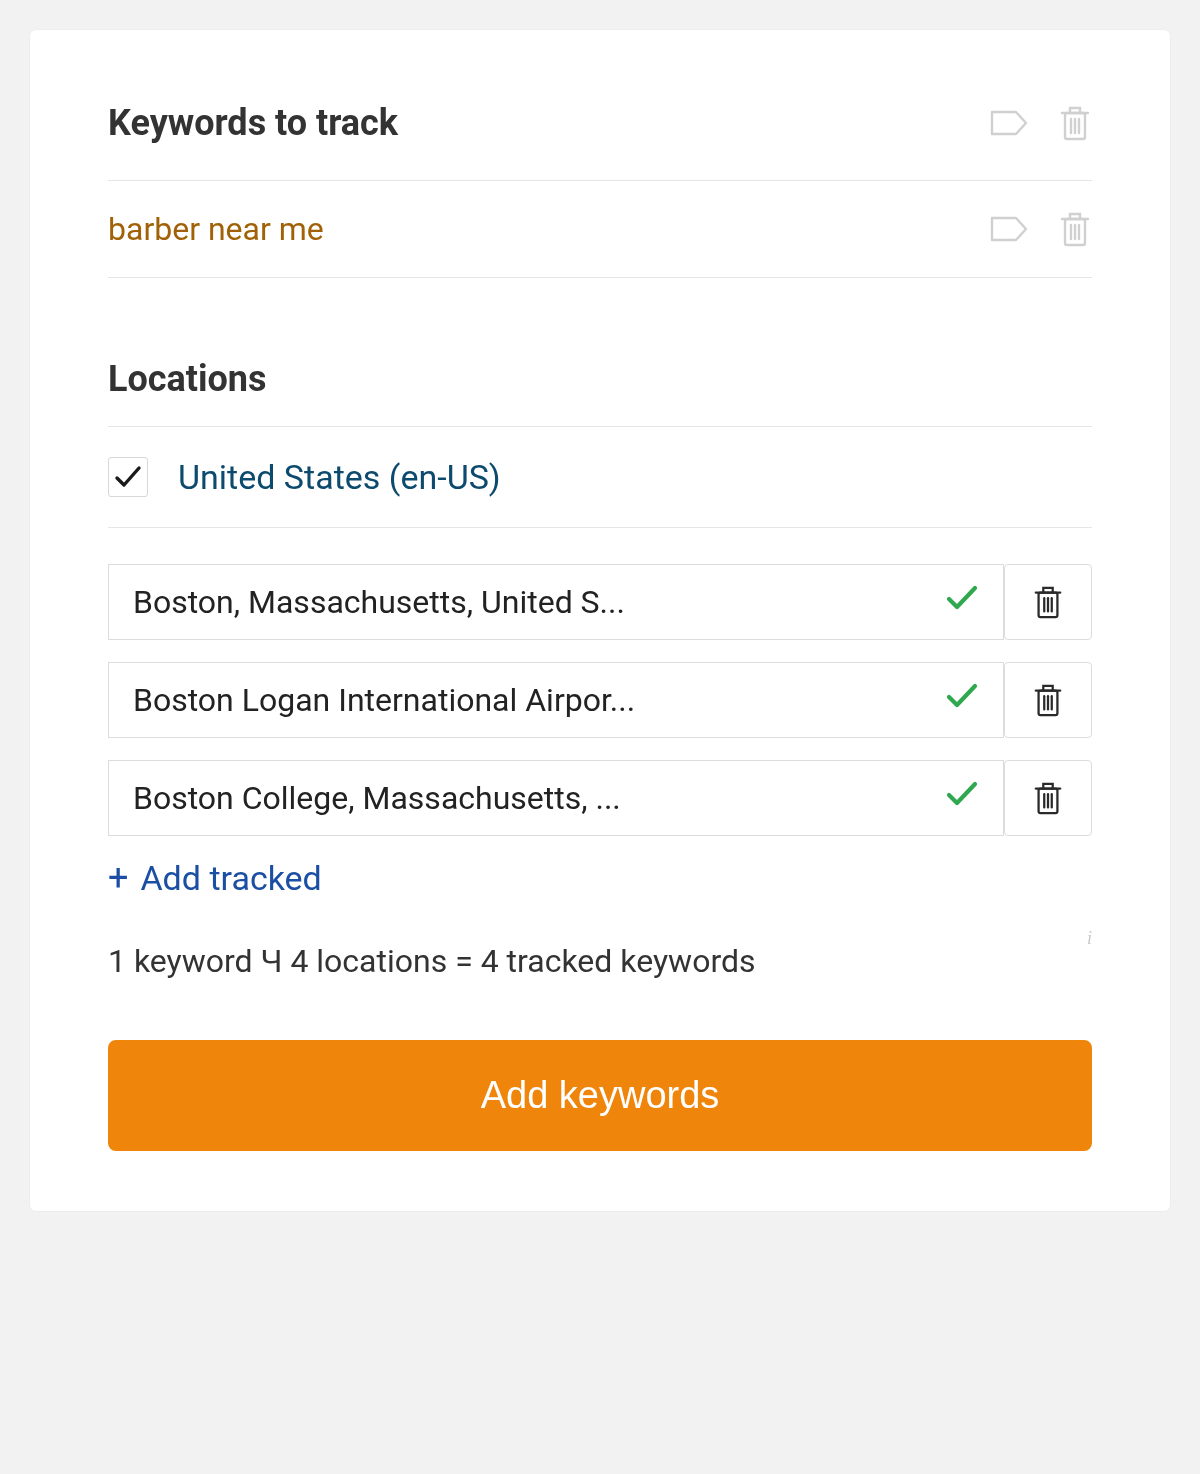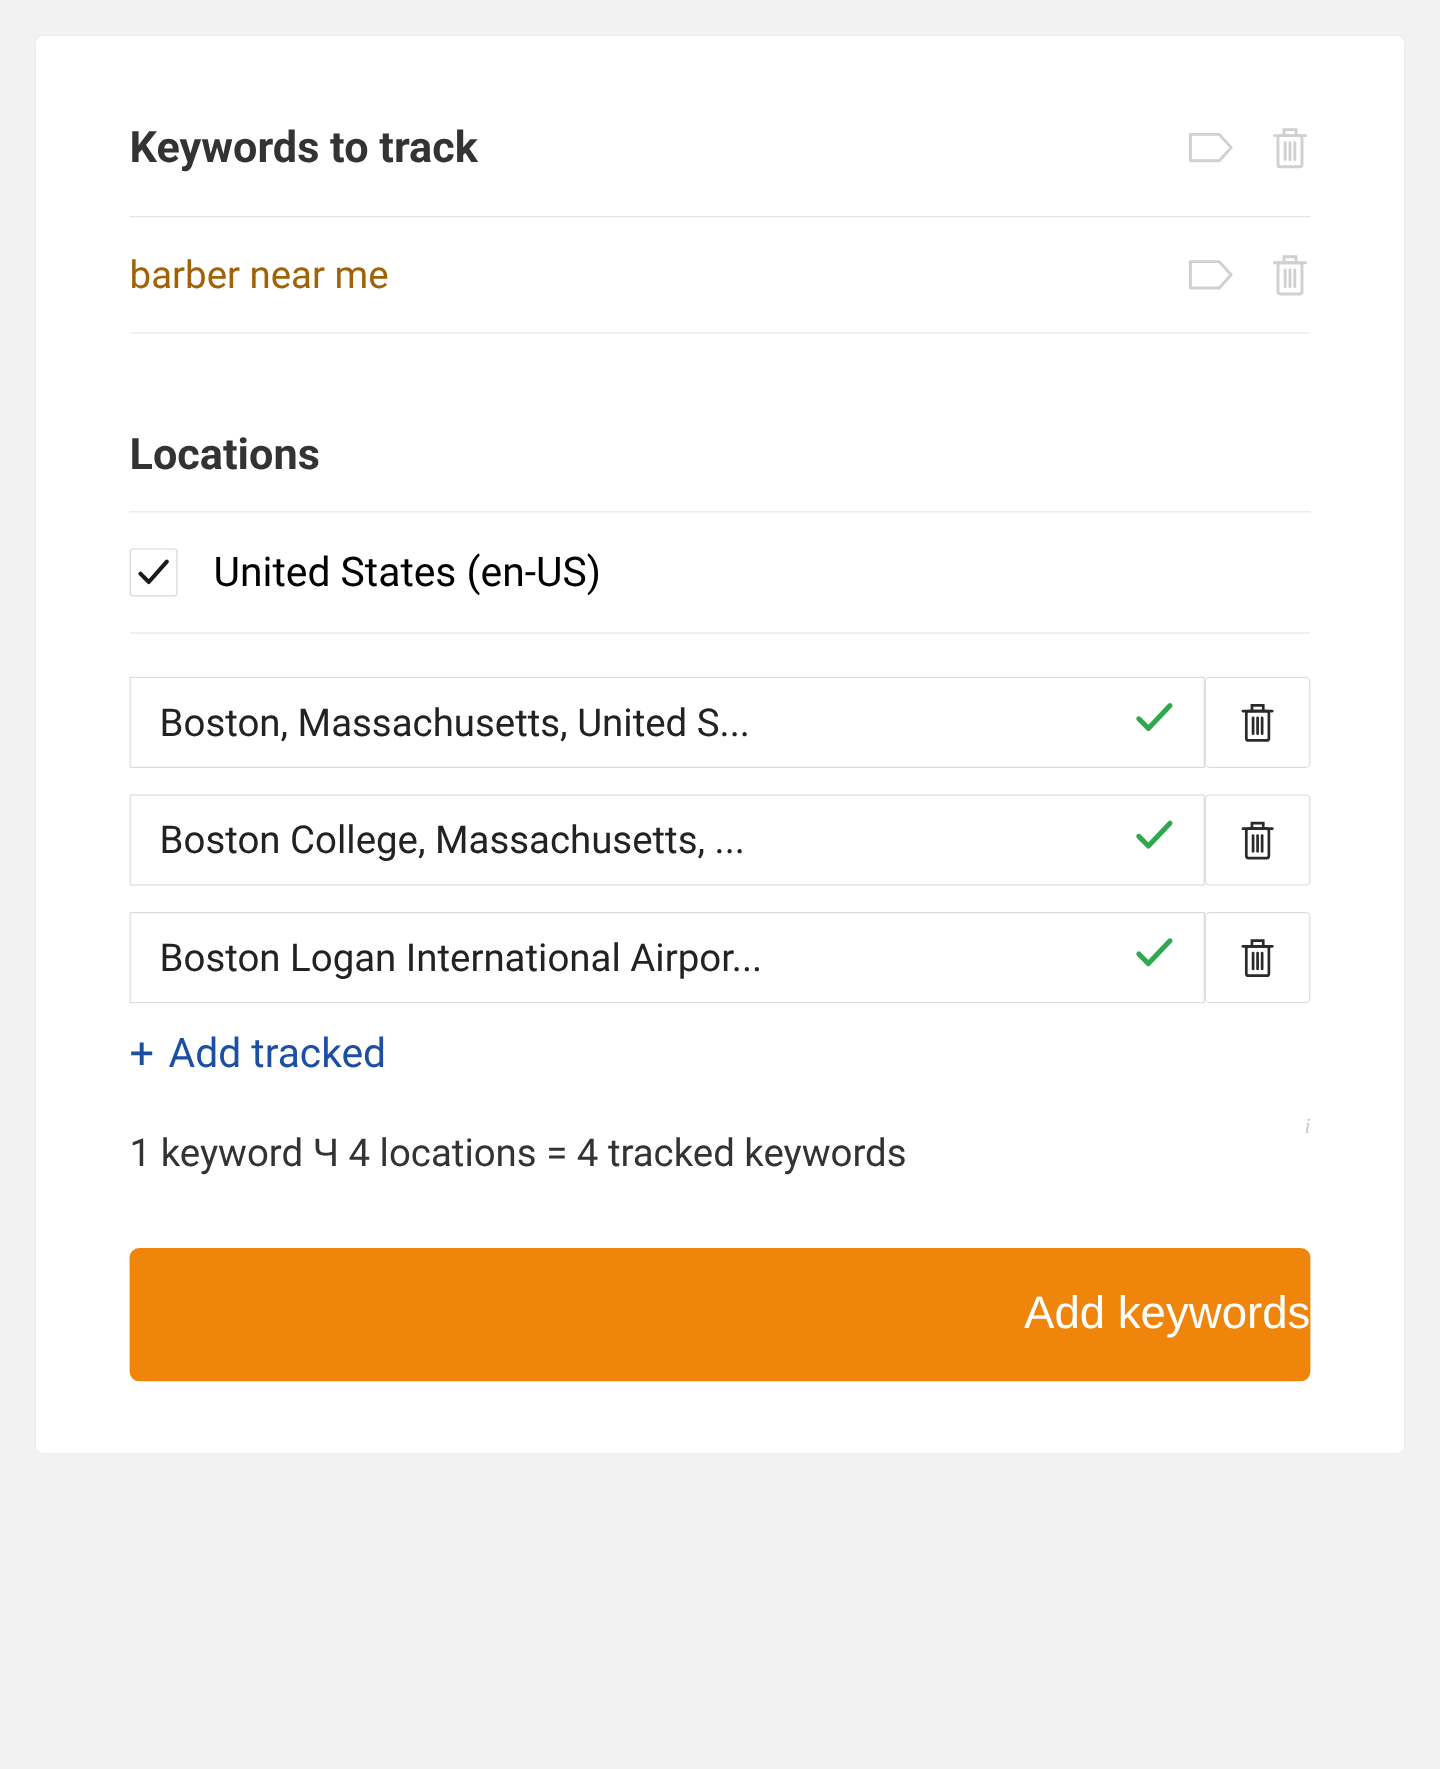--- a/index.html
+++ b/index.html
@@ -74,21 +74,21 @@
     border-radius: 3px;
     display: flex;
     align-items: center;
     justify-content: center;
     background: #fff;
     cursor: pointer;
   }
   .chk svg { stroke: #1a1a1a; }
   .loc-default .label {
     font-size: 34px;
-    color: #000000;
+    color: #0c4a6e;
   }
 
   .loc-row {
     display: flex;
     align-items: stretch;
     margin-bottom: 22px;
   }
   .loc-input {
     flex: 1;
     display: flex;
@@ -143,21 +143,21 @@
     right: 0;
     font-size: 18px;
     color: #c9c9c9;
     font-style: italic;
     font-family: Georgia, serif;
   }
 
   .submit-btn {
     display: flex;
     align-items: center;
-    justify-content: flex-end;
+    justify-content: center;
     width: 100%;
     background: #f0850c;
     color: #fff;
     font-size: 38px;
     font-weight: 400;
     border: none;
     border-radius: 8px;
     padding: 34px 0;
     margin-top: 60px;
     cursor: pointer;
@@ -240,58 +240,58 @@
         <path d="M12 10 V5 H22 V10"></path>
         <rect x="7" y="10" width="20" height="26" rx="2"></rect>
         <path d="M13 16 V30"></path>
               <path d="M17 16 V30"></path>
               <path d="M21 16 V30"></path>
       </svg>
     </div>
         </div>
         <div class="loc-row">
     <div class="loc-input">
+      <span class="text">Boston Logan International Airpor...</span>
+      <span class="check-green">
+        <svg width="34" height="30" viewBox="0 0 34 30" fill="none" stroke-width="4.2" stroke-linecap="round" stroke-linejoin="round">
+          <path d="M4 16 L12 24 L30 5"></path>
+        </svg>
+      </span>
+    </div>
+    <div class="del-btn">
+      <svg width="32" height="38" viewBox="0 0 34 40" fill="none" stroke="currentColor" stroke-width="2.4" stroke-linecap="round">
+        <path d="M4 10 H30"></path>
+        <path d="M12 10 V5 H22 V10"></path>
+        <rect x="7" y="10" width="20" height="26" rx="2"></rect>
+        <path d="M13 16 V30"></path>
+              <path d="M17 16 V30"></path>
+              <path d="M21 16 V30"></path>
+      </svg>
+    </div>
+        </div>
+        <div class="loc-row">
+    <div class="loc-input">
       <span class="text">Boston College, Massachusetts, ...</span>
       <span class="check-green">
         <svg width="34" height="30" viewBox="0 0 34 30" fill="none" stroke-width="4.2" stroke-linecap="round" stroke-linejoin="round">
           <path d="M4 16 L12 24 L30 5"></path>
         </svg>
       </span>
     </div>
     <div class="del-btn">
       <svg width="32" height="38" viewBox="0 0 34 40" fill="none" stroke="currentColor" stroke-width="2.4" stroke-linecap="round">
         <path d="M4 10 H30"></path>
         <path d="M12 10 V5 H22 V10"></path>
         <rect x="7" y="10" width="20" height="26" rx="2"></rect>
         <path d="M13 16 V30"></path>
               <path d="M17 16 V30"></path>
               <path d="M21 16 V30"></path>
       </svg>
     </div>
         </div>
-        <div class="loc-row">
-    <div class="loc-input">
-      <span class="text">Boston Logan International Airpor...</span>
-      <span class="check-green">
-        <svg width="34" height="30" viewBox="0 0 34 30" fill="none" stroke-width="4.2" stroke-linecap="round" stroke-linejoin="round">
-          <path d="M4 16 L12 24 L30 5"></path>
-        </svg>
-      </span>
-    </div>
-    <div class="del-btn">
-      <svg width="32" height="38" viewBox="0 0 34 40" fill="none" stroke="currentColor" stroke-width="2.4" stroke-linecap="round">
-        <path d="M4 10 H30"></path>
-        <path d="M12 10 V5 H22 V10"></path>
-        <rect x="7" y="10" width="20" height="26" rx="2"></rect>
-        <path d="M13 16 V30"></path>
-              <path d="M17 16 V30"></path>
-              <path d="M21 16 V30"></path>
-      </svg>
-    </div>
-        </div>
       </div>
 
     <div class="add-location">
       <span class="plus">+</span>
       <span>Add tracked</span>
     </div>
 
     <div class="summary">
       <span>1 keyword Ч 4 locations = 4 tracked keywords</span>
       <span class="info-i">i</span>

